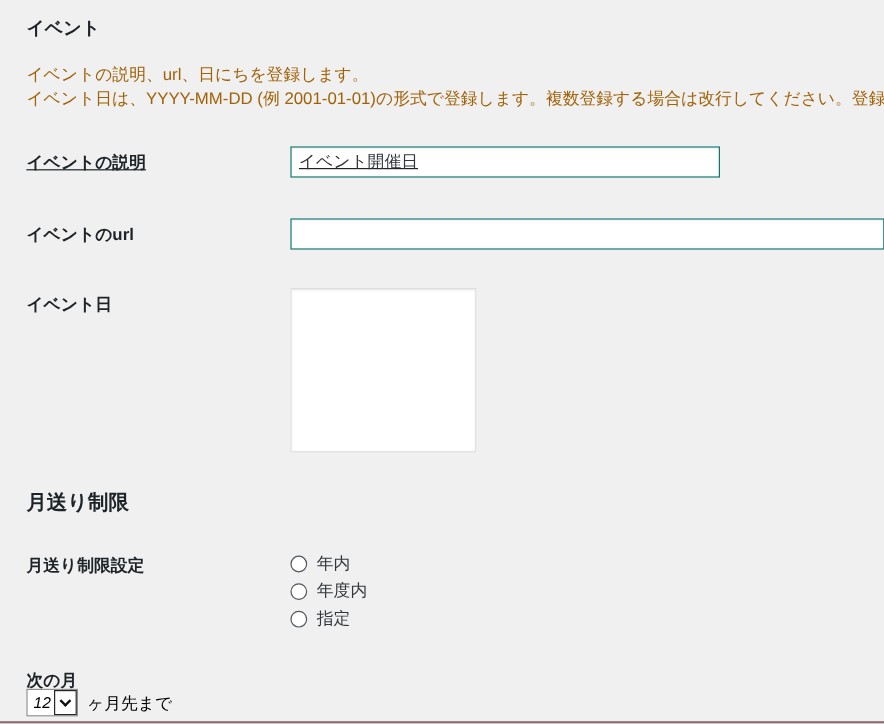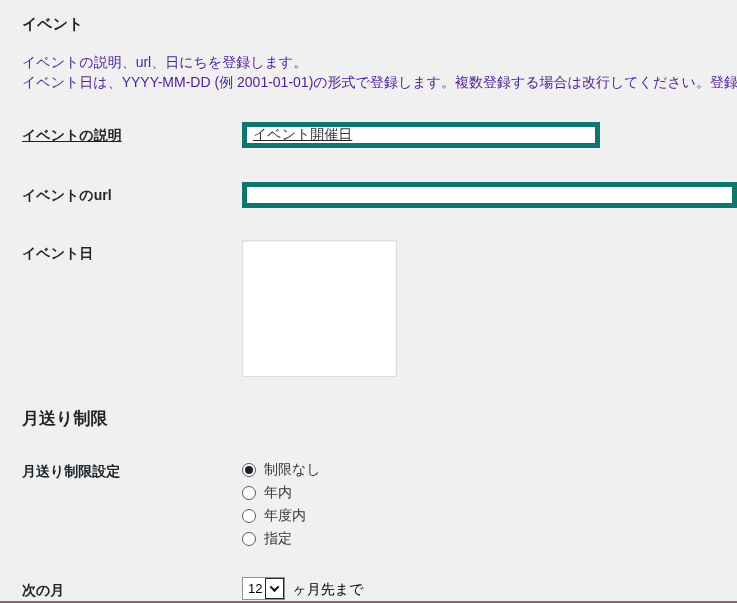--- a/index.html
+++ b/index.html
@@ -19,44 +19,44 @@
     font-size: 15px;
     line-height: 18px;
     font-weight: 700;
     margin: 0;
     color: #1d2327;
   }
   .desc {
     margin: 19px 0 0 0;
     font-size: 14px;
     line-height: 20px;
-    color: #4c1d95;
+    color: #a16207;
   }
   .desc-line { display: block; white-space: nowrap; }
 
   .row { display: flex; align-items: flex-start; }
   .row-description { margin-top: 30px; text-decoration: underline; }
   .row-url { margin-top: 34px; }
   .row-dates { margin-top: 32px; }
   .row-limit { margin-top: 31px; }
-  .row-next-month { margin-top: 27px; }
+  .row-next-month { margin-top: 27px; flex-direction: column; }
 
   .field-label {
     width: 220px;
     flex-shrink: 0;
     font-size: 14px;
     font-weight: 700;
     line-height: 14px;
     padding-top: 6px;
     color: #1d2327;
   }
 
   .text-input {
     height: 26px;
-    border: 5px solid #0f766e;
+    border: 1px solid #0f766e;
     background: #fff;
     padding: 0 6px;
     font-size: 14px;
     color: #32373c;
     font-family: "Liberation Sans", "DejaVu Sans", sans-serif;
     box-shadow: inset 0 1px 2px rgba(0,0,0,0.07);
     outline: none;
   }
   .input-description { width: 358px; }
   .input-url { width: 640px; }
@@ -109,20 +109,21 @@
     border: 1px solid #919191;
     background: #fff;
     cursor: default;
   }
   .select-value {
     font-size: 13px;
     color: #000;
     display: flex;
     align-items: center;
     padding: 0 3px 0 5px;
+    font-style: italic;
   }
   .select-arrow-box {
     width: 19px;
     border: 1px solid #262626;
     background: #fff;
     display: flex;
     align-items: center;
     justify-content: center;
   }
   .chevron {
@@ -170,24 +171,20 @@
   <div class="row row-dates">
     <div class="field-label">イベント日</div>
     <textarea class="dates-textarea" style=""></textarea>
   </div>
 
   <h3 class="section-title">月送り制限</h3>
 
   <div class="row row-limit">
     <div class="field-label">月送り制限設定</div>
     <div class="radio-group">
-      <div class="radio-row">
-        <span class="radio checked"></span>
-        <span class="radio-label">制限なし</span>
-      </div>
       <div class="radio-row">
         <span class="radio"></span>
         <span class="radio-label">年内</span>
       </div>
       <div class="radio-row">
         <span class="radio"></span>
         <span class="radio-label">年度内</span>
       </div>
       <div class="radio-row">
         <span class="radio"></span>

